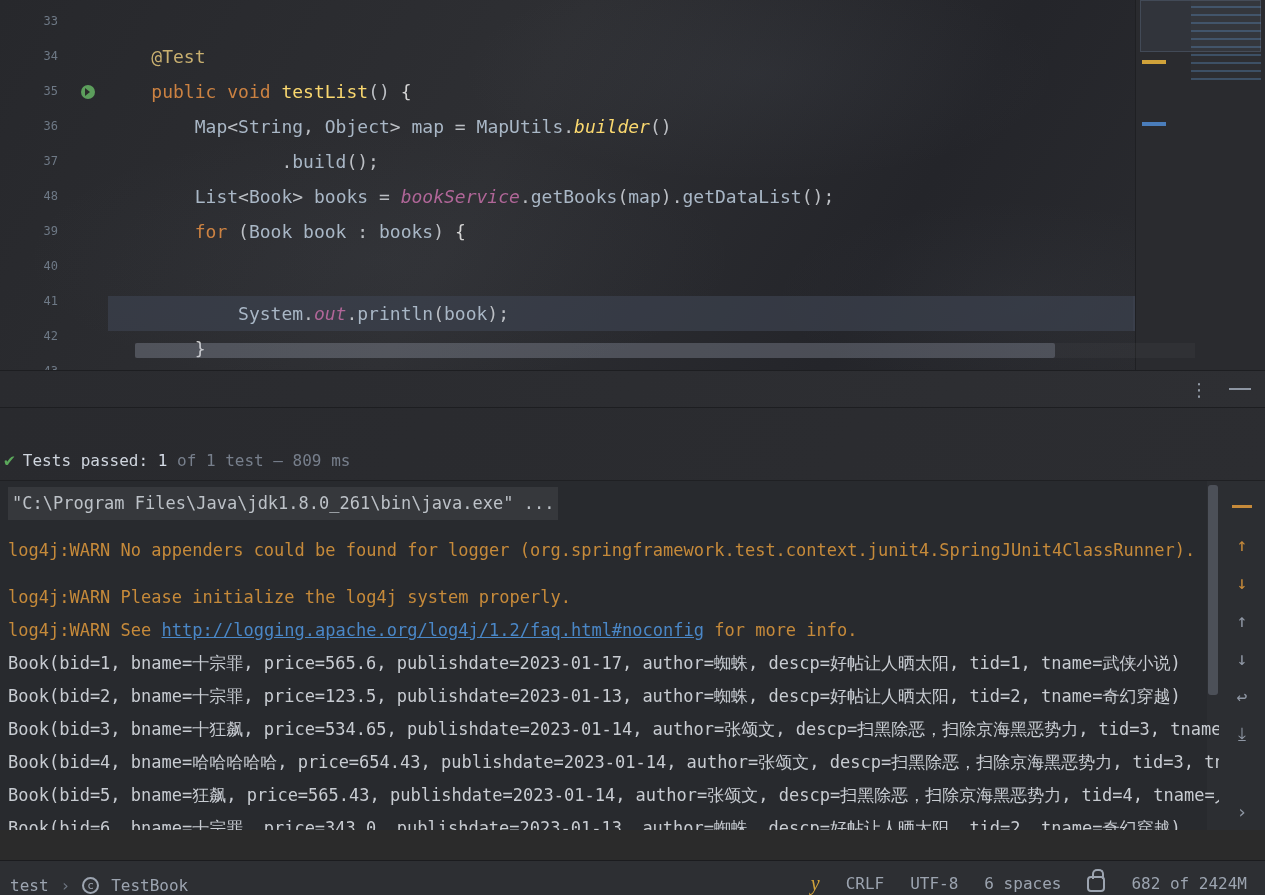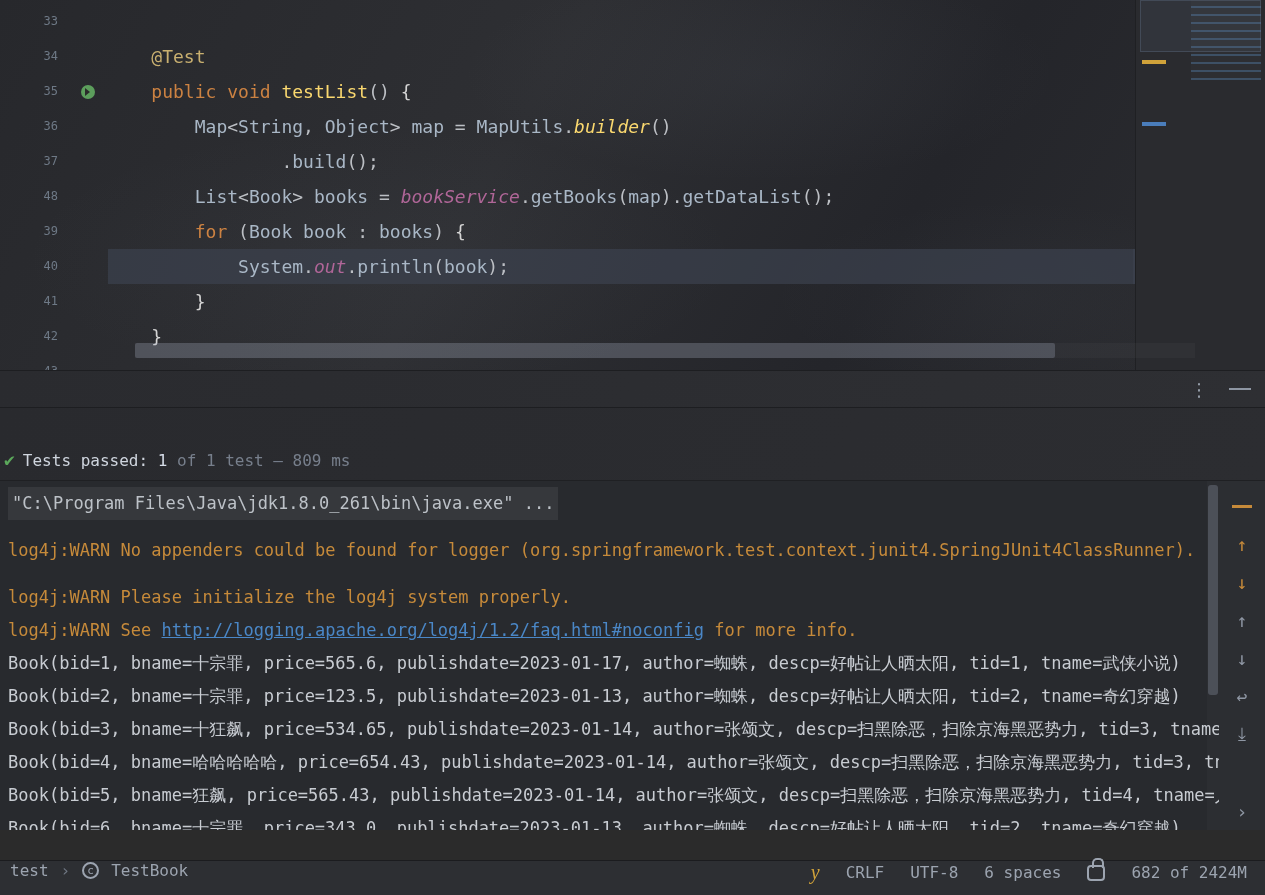--- a/index.html
+++ b/index.html
@@ -58,21 +58,21 @@
   }
   .code {
     flex: 1;
     font-family: Consolas, monospace;
     font-size: 18px;
     padding-top: 4px;
     position: relative;
     z-index:1;
   }
   .code .line { height:35px; line-height:35px; white-space: pre; }
-  .code .hl-line { background: rgba(60,65,78,0.7); box-shadow: inset -2px 0 0 rgba(60,65,78,0.7); }
+  .code .hl-line { background: rgba(60,65,78,0.7); box-shadow: inset -2px 0 0 rgba(60,65,78,0.7); margin-top: 47px; }
   
   .kw   { color:#cc8242; }
   .ann  { color:#c9b070; }
   .ident{ color:#a9b7c6; }
   .mname{ color:#fad86f; }
   .type { color:#a9b7c6; }
   .field{ color:#b06698;font-style:italic; }
   .italic{ font-style: italic; }
   .pun  { color:#bcbfc4; }
   .brace{ color:#d4d4d4; }
@@ -183,21 +183,21 @@
     color:#8f97a4; font-size:18px;
     display:flex; align-items:center; justify-content:center;
   }
 
   
   .status {
     position:absolute; left:0; right:0; bottom:0;
     height:35px;
     background:#2d2f33;
     border-top:1px solid #1b1c1f;
-    display:flex; align-items:flex-start;
+    display:flex; align-items:flex-end;
     color:#9ca4b0;
     font-size:16px;
   }
   .status .crumbs { display:flex; align-items:center; gap:12px; padding-left:10px; }
   .status .crumbs .sep{ color:#6e7682; }
   .status .cicon { width:17px; height:17px; border:2px solid #9ca4b0; border-radius:50%; display:inline-flex; align-items:center; justify-content:center; font-size:11px; }
   .status .right { margin-left:auto; display:flex; align-items:center; gap:26px; padding-right:18px; }
   .status .notebook{ font-style:italic; font-family: "Segoe Script", cursive; color:#d0a23a; font-size:20px; }
   .status .lock {
     width:18px; height:16px; border:2px solid #9ca4b0; border-radius:4px;

